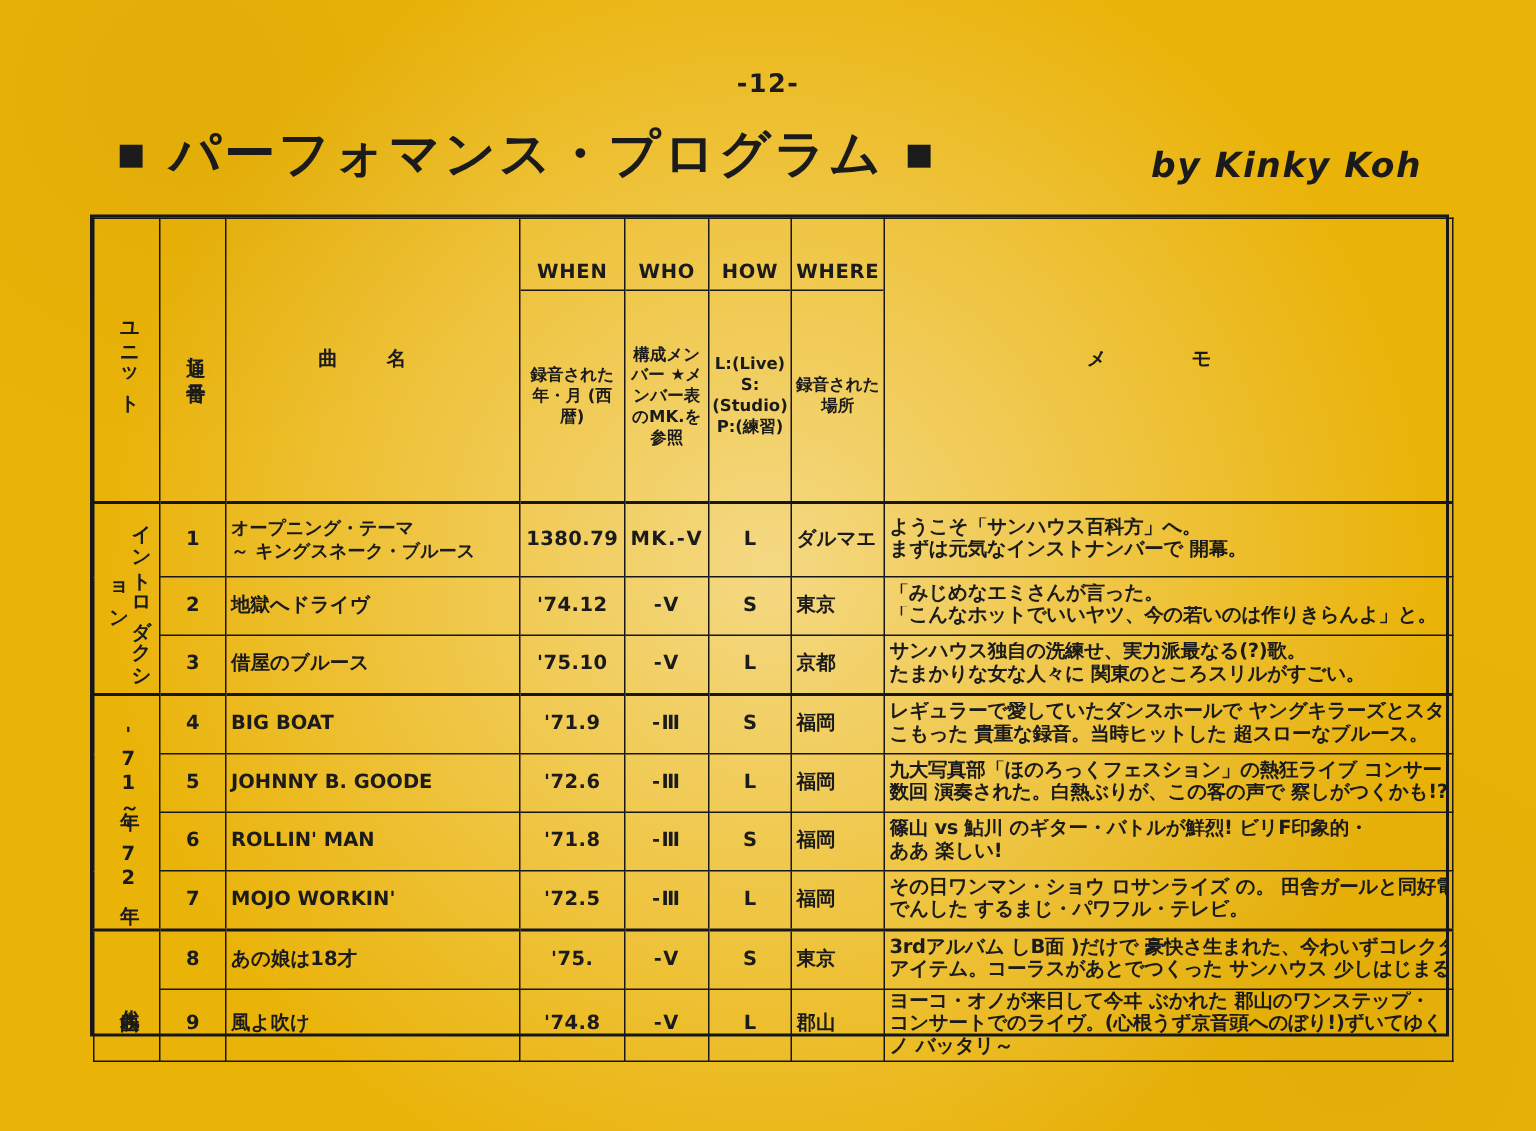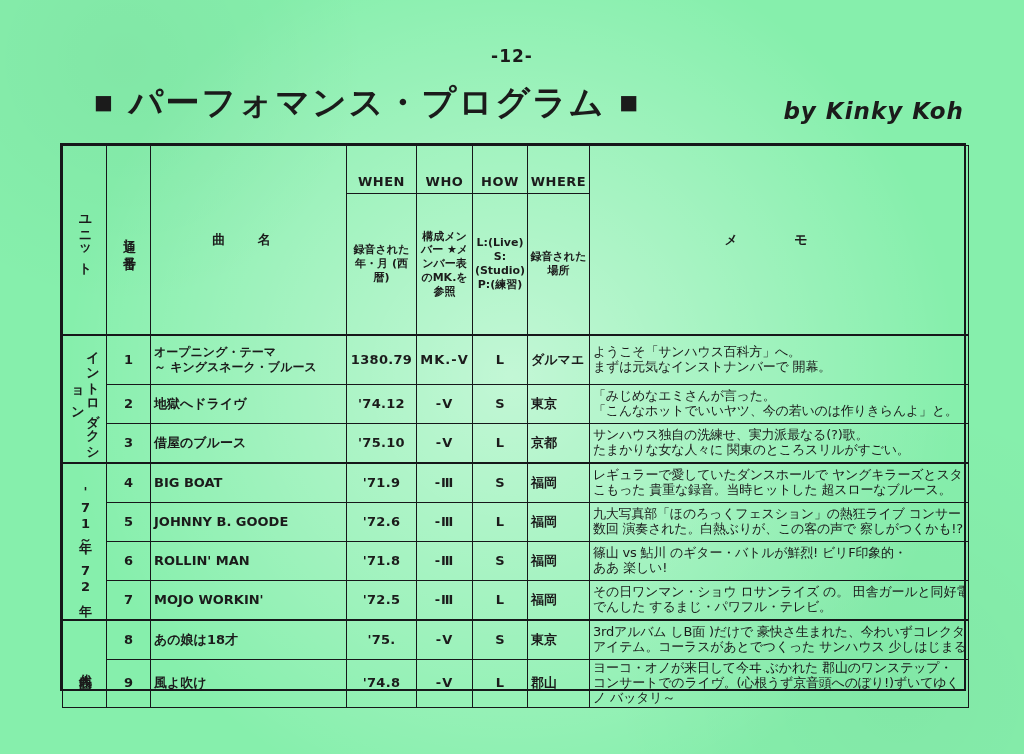--- a/index.html
+++ b/index.html
@@ -4,21 +4,21 @@
 <style>
   html, body {
     margin: 0;
     padding: 0;
     background: #ffffff;
   }
   #page {
     position: relative;
     width: 1024px;
     height: 754px;
-    background: #86efac;
+    background: #eab308;
     overflow: hidden;
     font-family: "DejaVu Sans", sans-serif;
     color: #1b1b1b;
   }
   
   #page:before {
     content: "";
     position: absolute;
     inset: 0;
     background:
@@ -41,21 +41,21 @@
     text-align: center;
     font-size: 17px;
     letter-spacing: 1px;
     font-weight: 700;
   }
 
   
   .title-row {
     position: absolute;
     top: 80px;
-    left: 94px;
+    left: 78px;
     width: 880px;
     height: 52px;
   }
   .title-main {
     position: absolute;
     left: 0;
     top: 0;
     font-size: 34px;
     font-weight: 700;
     letter-spacing: 2px;
@@ -207,21 +207,21 @@
   }
   .cell-where {
     text-align: left;
     font-size: 15px;
     font-weight: 700;
   }
   .cell-memo {
     font-size: 10px;
     line-height: 1.32;
     padding: 2px 4px;
-    font-weight: 400;
+    font-weight: 700;
     letter-spacing: -0.2px;
     margin-top: 32px;
   }
   .memo-line { display: block; white-space: nowrap; overflow: hidden; }
   .thickline { border-top: 2px solid #16171a !important; }
   .row1 td { height: 46px; }
   .rowN td { height: 36px; }
 </style>
 </head>
 <body>

